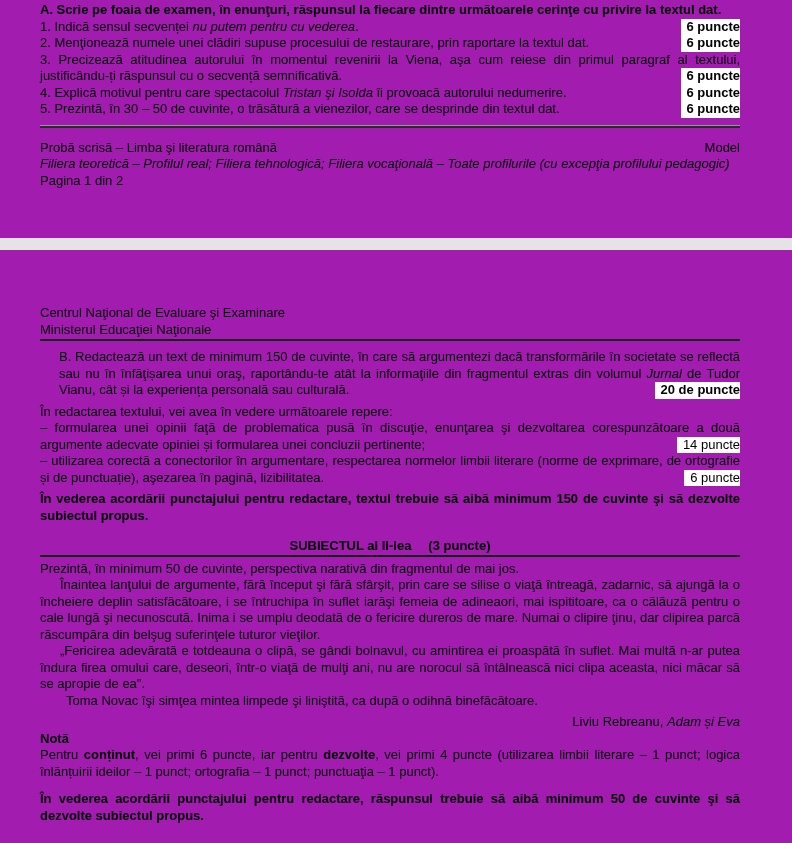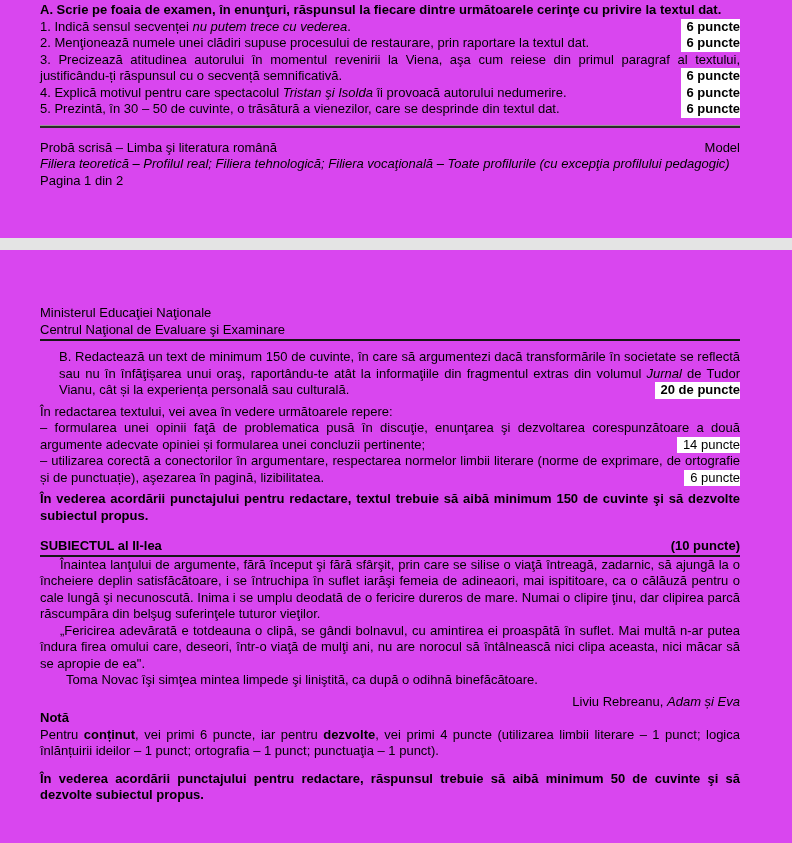--- a/index.html
+++ b/index.html
@@ -1,19 +1,19 @@
 <!DOCTYPE html>
 <html><head>
 <meta charset="utf-8">
 <style>
   html,body{margin:0;padding:0;background:#ffffff;}
   .sheet{
     position:relative;
     width:792px;height:843px;
-    background:#d946ef;
+    background:#a21caf;
     font-family:"Liberation Sans","DejaVu Sans",sans-serif;
     font-size:13px;line-height:16.5px;color:#000;
     overflow:hidden;
   }
   p{margin:0;}
   .b{font-weight:bold;}
   .it{font-style:italic;}
   .just{text-align:justify;}
   .center{}
   .right{text-align:right;}
@@ -21,37 +21,37 @@
   .pts{position:absolute;right:0;bottom:0;white-space:nowrap;background:#fff;padding-left:6px;}
   .pad-r{padding-right:58px;}
   .page1{position:absolute;left:40px;top:2px;width:700px;}
   .page2{position:absolute;left:40px;top:305px;width:700px;}
   .page-sep{position:absolute;left:0;top:238px;width:792px;height:12px;background:#e4e4e4;}
   .rule-dark{height:3px;background:linear-gradient(to bottom,#959595 1px,#2a2a2a 1px);margin-top:7px;}
   .foot-row{display:flex;justify-content:space-between;margin-top:12px;}
   .header-rule{border-bottom:2px solid #161616;margin:1px 0 8px;}
   .mb5{margin-bottom:5px;margin-left:19px;}
   .mt5{margin-top:5px;}
-  .subject-row{display:flex;justify-content:space-between;border-bottom:2px solid #161616;margin-top:14px;font-weight:bold;gap:17px;}
+  .subject-row{display:flex;justify-content:center;border-bottom:2px solid #161616;margin-top:14px;font-weight:bold;gap:17px;}
   .task{margin-top:4px;}
   .ind{text-indent:20px;}
   .ind2{text-indent:26px;}
   .attr{margin-top:5px;text-align:right;}
   .final{margin-top:11px;}
 </style>
 </head>
 <body>
 
 <div class="sheet">
 
   <section class="page1">
     <p class="b just">A. Scrie pe foaia de examen, în enunţuri, răspunsul la fiecare dintre următoarele cerinţe cu privire la textul dat.</p>
 
     <div class="rel">
-      <p class="pad-r"><span>1. Indică sensul secvenței </span><span class="it">nu putem trece cu vederea</span><span>.</span></p>
+      <p class="pad-r"><span>1. Indică sensul secvenței </span><span class="it">nu putem pentru cu vederea</span><span>.</span></p>
       <span class="pts b">6 puncte</span>
     </div>
 
     <div class="rel">
       <p class="pad-r"><span>2. Menţionează numele unei clădiri supuse procesului de restaurare, prin raportare la textul dat.</span></p>
       <span class="pts b">6 puncte</span>
     </div>
 
     <div class="rel">
       <p class="just"><span>3. Precizează atitudinea autorului în momentul revenirii la Viena, aşa cum reiese din primul paragraf al textului, justificându-ți răspunsul cu o secvență semnificativă.</span></p>
@@ -74,22 +74,22 @@
       <span>Probă scrisă – Limba şi literatura română</span>
       <span>Model</span>
     </div>
     <p class="it">Filiera teoretică – Profilul real; Filiera tehnologică; Filiera vocaţională – Toate profilurile (cu excepţia profilului pedagogic)</p>
     <p class="center">Pagina 1 din 2</p>
   </section>
 
   <div class="page-sep"></div>
 
   <section class="page2">
+    <p class="center">Centrul Naţional de Evaluare şi Examinare</p>
     <p class="center">Ministerul Educaţiei Naţionale</p>
-    <p class="center">Centrul Naţional de Evaluare şi Examinare</p>
     <div class="header-rule"></div>
 
     <div class="rel mb5">
       <p class="just"><span>B. Redactează un text de minimum 150 de cuvinte, în care să argumentezi dacă transformările în societate se reflectă sau nu în înfăţișarea unui oraş, raportându-te atât la informaţiile din fragmentul extras din volumul </span><span class="it">Jurnal</span><span> de Tudor Vianu, cât și la experiența personală sau culturală.</span></p>
       <span class="pts b">20 de puncte</span>
     </div>
 
     <p>În redactarea textului, vei avea în vedere următoarele repere:</p>
 
     <div class="rel">
@@ -99,23 +99,24 @@
 
     <div class="rel">
       <p class="just">– utilizarea corectă a conectorilor în argumentare, respectarea normelor limbii literare (norme de exprimare, de ortografie și de punctuație), aşezarea în pagină, lizibilitatea.</p>
       <span class="pts">6 puncte</span>
     </div>
 
     <p class="b just mt5">În vederea acordării punctajului pentru redactare, textul trebuie să aibă minimum 150 de cuvinte şi să dezvolte subiectul propus.</p>
 
     <div class="subject-row">
       <span>SUBIECTUL al II-lea</span>
-      <span>(10 puncte)</span>
+      <span>(3 puncte)</span>
     </div>
 
+    <p class="task">Prezintă, în minimum 50 de cuvinte, perspectiva narativă din fragmentul de mai jos.</p>
 
     <p class="just ind">Înaintea lanţului de argumente, fără început şi fără sfârşit, prin care se silise o viaţă întreagă, zadarnic, să ajungă la o încheiere deplin satisfăcătoare, i se întruchipa în suflet iarăşi femeia de adineaori, mai ispititoare, ca o călăuză pentru o cale lungă şi necunoscută. Inima i se umplu deodată de o fericire dureros de mare. Numai o clipire ţinu, dar clipirea parcă răscumpăra din belşug suferinţele tuturor vieţilor.</p>
     <p class="just ind">„Fericirea adevărată e totdeauna o clipă, se gândi bolnavul, cu amintirea ei proaspătă în suflet. Mai multă n-ar putea îndura firea omului care, deseori, într-o viaţă de mulţi ani, nu are norocul să întâlnească nici clipa aceasta, nici măcar să se apropie de ea".</p>
     <p class="ind2">Toma Novac îşi simţea mintea limpede şi liniştită, ca după o odihnă binefăcătoare.</p>
 
     <p class="right attr"><span>Liviu Rebreanu, </span><span class="it">Adam și Eva</span></p>
 
     <p class="b">Notă</p>
 
     <p class="just"><span>Pentru </span><span class="b">conținut</span><span>, vei primi 6 puncte, iar pentru </span><span class="b">dezvolte</span><span>, vei primi 4 puncte (utilizarea limbii literare – 1 punct; logica înlănțuirii ideilor – 1 punct; ortografia – 1 punct; punctuaţia – 1 punct).</span></p>

